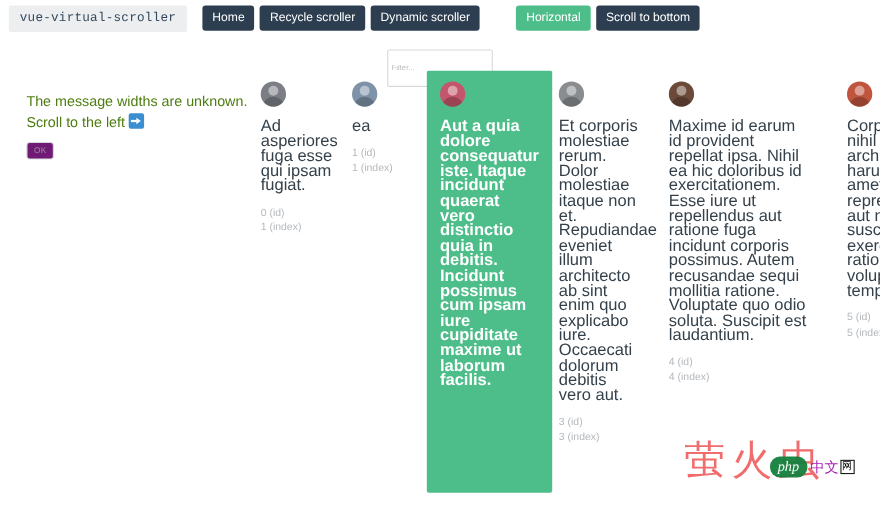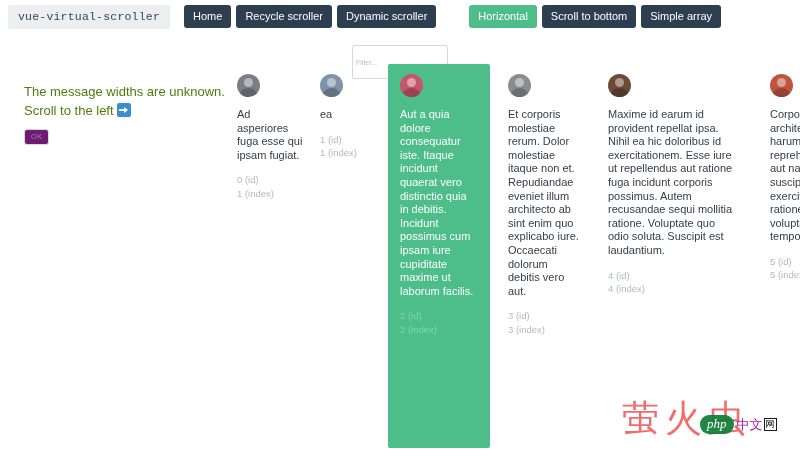--- a/index.html
+++ b/index.html
@@ -156,21 +156,21 @@
     margin-bottom: 11px;
     background-size: cover;
     overflow: hidden;
     position: relative;
   }
   .avatar i {
     position: absolute;
     display: block;
   }
   .msg {
-    font-size: 11px;
+    font-size: 15px;
     line-height: 13.6px;
     color: #34404a;
   }
   .item.selected .msg { color: #ffffff; }
   .meta {
     margin-top: 11px;
     font-size: 9.5px;
     line-height: 13.5px;
     color: #b4b8bc;
   }
@@ -230,21 +230,20 @@
 </head>
 <body>
 
 <div class="topnav">
   <div class="brand">vue-virtual-scroller</div>
   <div class="navbtn">Home</div>
   <div class="navbtn">Recycle scroller</div>
   <div class="navbtn">Dynamic scroller</div>
   <div class="navbtn active">Horizontal</div>
   <div class="navbtn">Scroll to bottom</div>
-  <div class="navbtn">Simple array</div>
 </div>
 
 <div class="filter-wrap">
   <input class="filter-input" type="text" placeholder="Filter..." style="">
 </div>
 
 <div class="hint">
   <div class="hint-line">The message widths are unknown.</div>
   <div class="hint-line"><span>Scroll to the left</span><span class="arrow-emoji"></span></div>
   <div class="ok-btn">OK</div>
@@ -266,30 +265,26 @@
       <div class="avatar" style="background: rgb(127, 147, 168);">
         <i style="left: 7px; top: 4px; width: 9px; height: 9px; border-radius: 50%; background: rgba(255, 255, 255, 0.45);"></i>
         <i style="left: 2px; top: 14px; width: 19px; height: 12px; border-radius: 9px 9px 0px 0px; background: rgba(0, 0, 0, 0.22);"></i>
       </div>
       <div class="msg">ea</div>
       <div class="meta">
         <div>1 (id)</div>
         <div>1 (index)</div>
       </div>
     </div>
-    <div class="item selected" style="left: 388px; width: 102px;">
+    <div class="item selected" style="left: 388px; width: 114px; font-weight: bold;">
       <div class="avatar" style="background: rgb(196, 86, 107);">
         <i style="left: 7px; top: 4px; width: 9px; height: 9px; border-radius: 50%; background: rgba(255, 255, 255, 0.45);"></i>
         <i style="left: 2px; top: 14px; width: 19px; height: 12px; border-radius: 9px 9px 0px 0px; background: rgba(0, 0, 0, 0.22);"></i>
       </div>
       <div class="msg">Aut a quia dolore consequatur iste. Itaque incidunt quaerat vero distinctio quia in debitis. Incidunt possimus cum ipsam iure cupiditate maxime ut laborum facilis.</div>
-      <div class="meta">
-        <div>2 (id)</div>
-        <div>2 (index)</div>
-      </div>
     </div>
     <div class="item" style="left: 496px; width: 96px;">
       <div class="avatar" style="background: rgb(138, 141, 144);">
         <i style="left: 7px; top: 4px; width: 9px; height: 9px; border-radius: 50%; background: rgba(255, 255, 255, 0.45);"></i>
         <i style="left: 2px; top: 14px; width: 19px; height: 12px; border-radius: 9px 9px 0px 0px; background: rgba(0, 0, 0, 0.22);"></i>
       </div>
       <div class="msg">Et corporis molestiae rerum. Dolor molestiae itaque non et. Repudiandae eveniet illum architecto ab sint enim quo explicabo iure. Occaecati dolorum debitis vero aut.</div>
       <div class="meta">
         <div>3 (id)</div>
         <div>3 (index)</div>

